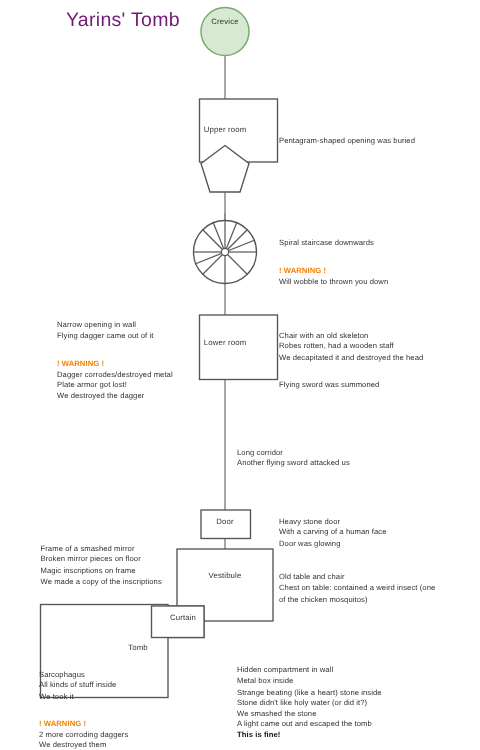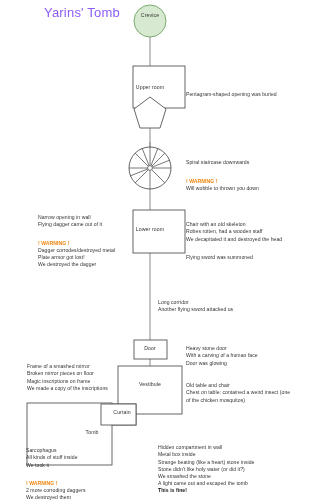--- a/index.html
+++ b/index.html
@@ -14,21 +14,21 @@
     background: #ffffff;
     font-family: "Liberation Sans", sans-serif;
     color: #333333;
     overflow: hidden;
   }
   .title {
     position: absolute;
     left: 44px;
     top: 5px;
     font-size: 13px;
-    color: #8b5cf6;
+    color: #701a75;
     letter-spacing: 0.2px;
     white-space: nowrap;
   }
   
   #skeleton {
     position: absolute;
     left: 0;
     top: 0;
     width: 304px;
     height: 500px;

